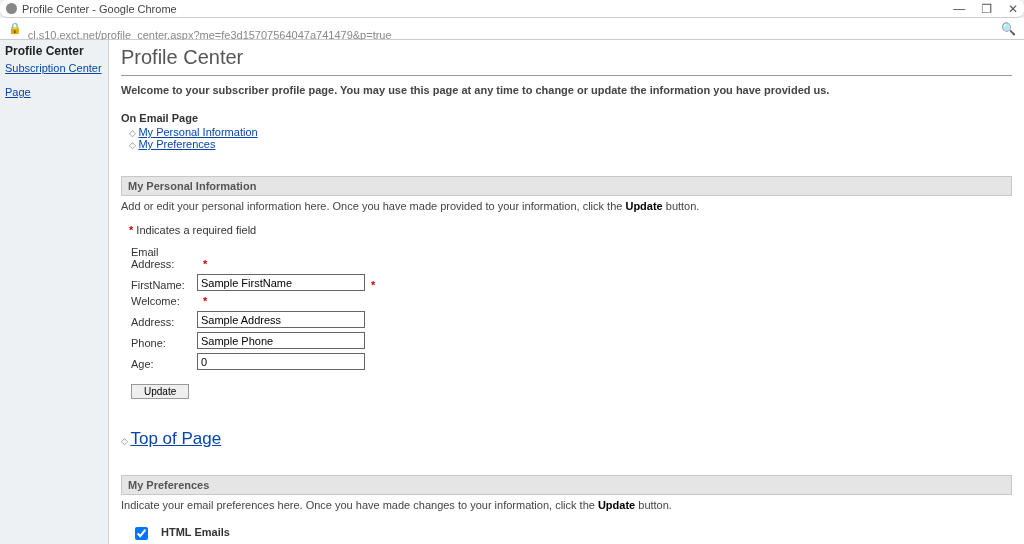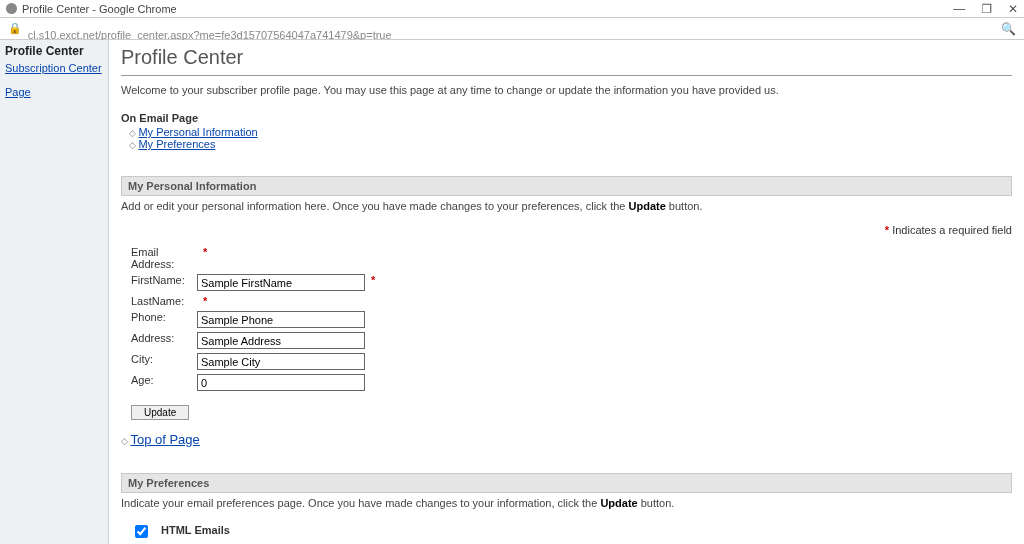--- a/index.html
+++ b/index.html
@@ -1,52 +1,52 @@
 <!DOCTYPE html>
 <html><head>
 <meta charset="utf-8">
 <style>
   * { box-sizing: border-box; }
   body { margin:0; font-family: Arial, Helvetica, sans-serif; font-size:11px; background:#eef1f3; color:#333; }
-  .chrome-top { height:18px; background:#fff; border-bottom:1px solid #ccc; display:flex; align-items:center; justify-content:space-between; padding:0 6px; }
+  .chrome-top { height:18px; background:#fff; border-bottom:1px solid #ccc; display:flex; align-items:center; justify-content:space-between; padding:0 6px;border-radius:7px; }
   .chrome-top .title { font-size:11px; color:#444; display:flex; align-items:center; gap:5px; }
   .chrome-top .title .globe { width:11px; height:11px; border-radius:50%; background:#888; display:inline-block; }
   .chrome-top .winbtns { display:flex; gap:16px; color:#555; font-family: "Segoe UI Symbol", sans-serif; font-size:12px; }
   .chrome-top .winbtns span { cursor:pointer; }
   .addr-bar { height:22px; background:#fff; border-bottom:1px solid #ccc; display:flex; align-items:center; padding:0 8px; }
   .addr-bar .lock { font-size:11px; color:#555; margin-right:6px; }
   .addr-bar .url { font-size:11px; color:#888; flex:1;margin-top:13px; }
   .addr-bar .search { color:#888; font-size:12px; }
   .layout { display:flex; height:504px; }
   .sidebar { width:108px; background:#eef1f3; border-right:0; padding:4px 5px; }
   .sidebar .side-title { font-size:12px; font-weight:bold; color:#222; margin-bottom:4px; }
   .sidebar a { color:#0645ad; text-decoration:underline; font-size:11px; display:block; margin-bottom:12px; cursor:pointer; }
   .main { flex:1; background:#fff; position:relative; overflow-y:scroll; border-left:1px solid #d0d0d0; }
   .main-inner { padding:4px 12px 30px 12px; }
   h1.page-title { font-family: Verdana, Arial, sans-serif; font-size:20px; color:#555; font-weight:normal; margin:2px 0 6px 0; }
   .hr { border-bottom:1px solid #999; margin-bottom:8px; }
-  .intro { font-size:11px; color:#444; margin-bottom:16px; }
+  .intro { font-size:11px; color:#444; margin-bottom:16px;font-weight:bold; }
   .onthis b { font-size:11px; }
   .onthis ul { margin:2px 0 0 8px; padding:0; list-style:none; }
   .onthis li::before { content:"◇ "; color:#888; font-size:9px; }
   .onthis a { color:#0645ad; text-decoration:underline; cursor:pointer; }
   .section-bar { background:#e5e5e5; border:1px solid #c8c8c8; padding:3px 6px; font-weight:bold; color:#555; font-size:11px; margin-top:26px; }
   .section-desc { font-size:11px; color:#444; margin-top:4px; }
   .section-desc b { color:#000; }
-  .req-note { margin:12px 0 10px 8px; font-size:11px;text-align:right; }
+  .req-note { margin:12px 0 10px 8px; font-size:11px; }
   .req-note .ast { color:#c00; font-weight:bold; }
-  .form-row { display:flex; align-items:flex-start; margin-bottom:4px; }
+  .form-row { display:flex; align-items:flex-end; margin-bottom:4px; }
   .form-row .lbl { width:76px; padding-left:10px; font-size:11px; color:#333; }
   .form-row input[type="text"] { width:168px; height:17px; border:1px solid #666; font-size:11px; padding:1px 3px; font-family: Arial, sans-serif; }
   .form-row .emailwrap { position:relative; }
   .form-row .emailwrap .drop { position:absolute; right:1px; top:1px; width:15px; height:15px; background:#888; }
   .form-row .ast { color:#c00; margin-left:6px; font-weight:bold; }
   .btn-row { margin:14px 0 0 10px; }
   .btn-row input[type="button"] { font-size:10px; padding:1px 12px; background:#efefef; border:1px solid #999; cursor:pointer; }
-  .toplink { margin-top:12px; font-size:13px; }
+  .toplink { margin-top:30px; font-size:17px; }
   .toplink a { color:#0645ad; text-decoration:underline; cursor:pointer; }
   .toplink::before { content:"◇ "; color:#888; font-size:9px; }
   .pref-list { margin-top:10px; }
   .pref-item { display:flex; align-items:flex-start; gap:10px; padding:5px 0 5px 10px; }
   .pref-item input[type="checkbox"] { margin-top:1px; cursor:pointer; }
   .pref-item .pt { }
   .pref-item .pt .ptitle { font-weight:bold; font-size:11px; color:#333; }
   ::-webkit-scrollbar { width:14px; }
   ::-webkit-scrollbar-track { background:#f0f0f0; }
   ::-webkit-scrollbar-thumb { background:#bfbfbf; }
@@ -88,69 +88,65 @@
       <div class="onthis">
         <b>On Email Page</b>
         <ul>
           <li><a>My Personal Information</a></li>
           <li><a>My Preferences</a></li>
         </ul>
       </div>
 
       <div class="section-bar">My Personal Information</div>
       <div class="section-desc">
-        <span>Add or edit your personal information here. Once you have made changes to your preferences, click the </span><b>Update</b><span> button.</span>
+        <span>Add or edit your personal information here. Once you have made provided to your information, click the </span><b>Update</b><span> button.</span>
       </div>
 
       <div class="req-note">
         <span class="ast">*</span>
         <span>Indicates a required field</span>
       </div>
 
       <div class="form-row">
         <div class="lbl">Email Address:</div>
         <span class="ast">*</span>
       </div>
       <div class="form-row">
         <div class="lbl">FirstName:</div>
         <input type="text" value="Sample FirstName" style="">
         <span class="ast">*</span>
       </div>
       <div class="form-row">
-        <div class="lbl">LastName:</div>
+        <div class="lbl">Welcome:</div>
         <span class="ast">*</span>
-      </div>
-      <div class="form-row">
-        <div class="lbl">Phone:</div>
-        <input type="text" value="Sample Phone" style="">
       </div>
       <div class="form-row">
         <div class="lbl">Address:</div>
         <input type="text" value="Sample Address" style="">
       </div>
       <div class="form-row">
-        <div class="lbl">City:</div>
-        <input type="text" value="Sample City" style="">
+        <div class="lbl">Phone:</div>
+        <input type="text" value="Sample Phone" style="">
       </div>
       <div class="form-row">
         <div class="lbl">Age:</div>
         <input type="text" value="0" style="">
       </div>
 
       <div class="btn-row">
         <input type="button" value="Update" style="">
       </div>
 
       <div class="toplink">
         <a>Top of Page</a>
       </div>
 
       <div class="section-bar">My Preferences</div>
       <div class="section-desc">
-        <span>Indicate your email preferences page. Once you have made changes to your information, click the </span><b>Update</b><span> button.</span>
+        <span>Indicate your email preferences here. Once you have made changes to your information, click the </span><b>Update</b><span> button.</span>
       </div>
 
       <div class="pref-list">
         <div class="pref-item">
           <input type="checkbox" checked="" style="">
           <div class="pt">
             <div class="ptitle">HTML Emails</div>
 
           </div>
         </div>

